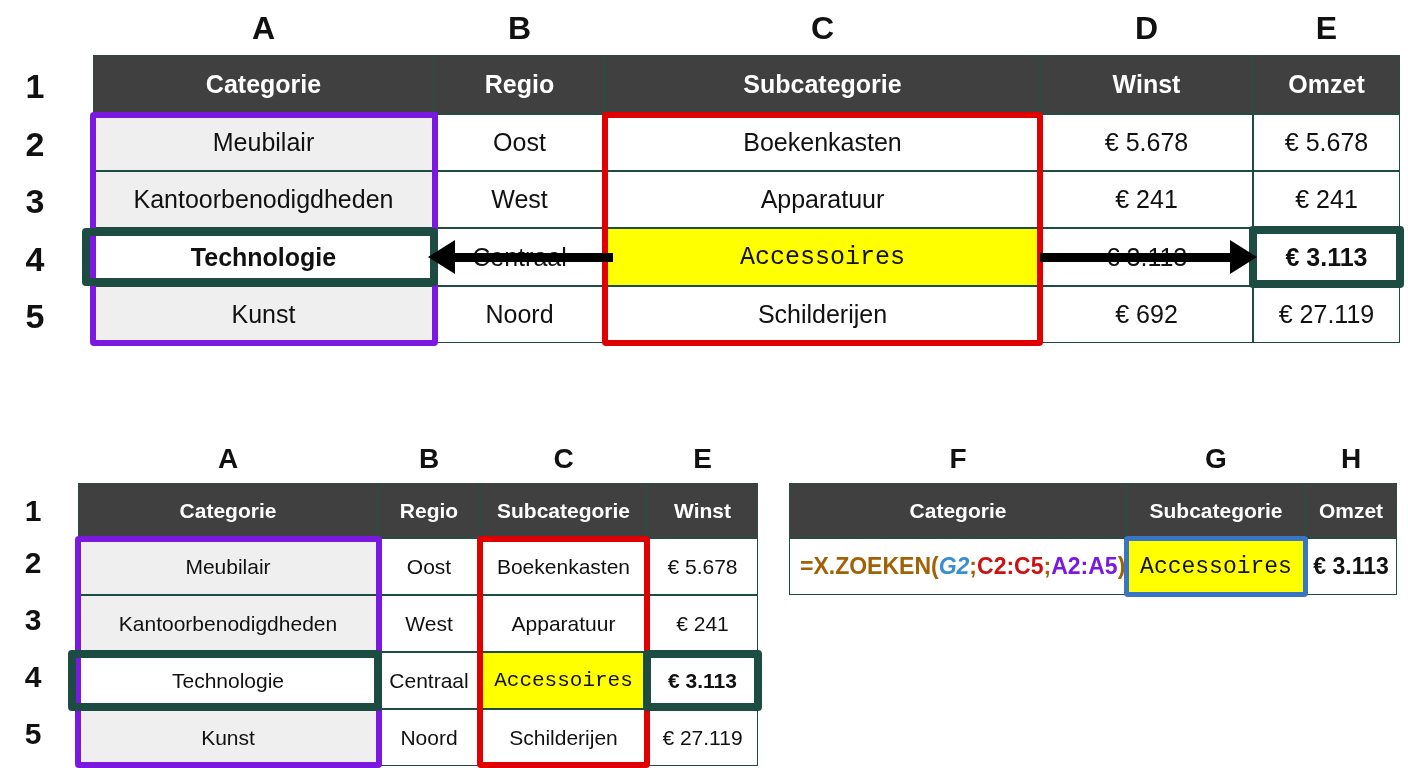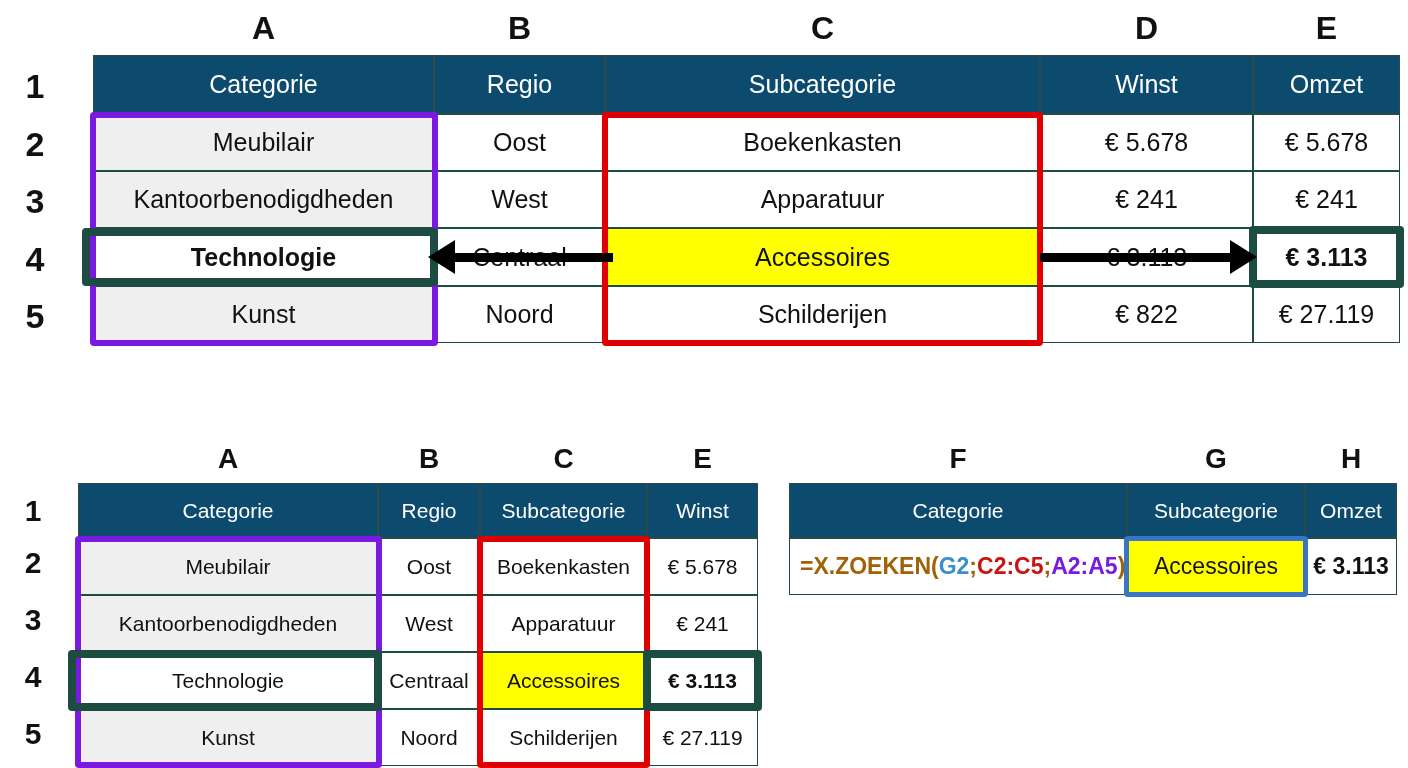--- a/index.html
+++ b/index.html
@@ -32,27 +32,27 @@
     align-items: center;
     justify-content: center;
     border: 1px solid #1d4c43;
     background: #ffffff;
     color: #111111;
     font-family: "Liberation Sans", sans-serif;
     overflow: hidden;
     white-space: nowrap;
   }
   .cell.header {
-    background: #0c4a6e;
+    background: #404040;
     color: #ffffff;
-    font-weight: normal;
+    font-weight: bold;
     border-color: #2f4a45;
   }
   .cell.shaded { background: #efefef; }
-  .cell.yellow { background: #ffff00; }
+  .cell.yellow { background: #ffff00; font-family: Liberation Mono, monospace; }
   .cell.bold   { font-weight: bold; }
 
   
   .box {
     position: absolute;
     border-style: solid;
     border-radius: 4px;
     pointer-events: none;
   }
   .box.purple { border-color: #7b19e0; }
@@ -82,21 +82,21 @@
     justify-content: flex-start;
     border: 1px solid #1d4c43;
     background: #ffffff;
     font-family: "Liberation Sans", sans-serif;
     font-weight: bold;
     white-space: nowrap;
     overflow: hidden;
     padding-left: 10px;
   }
   .f-black  { color: #a16207; }
-  .f-blue   { color: #3a8fd0; }
+  .f-blue   { color: #3a8fd0; font-style: italic; }
   .f-red    { color: #cc1111; }
   .f-purple { color: #7b19e0; }
 </style>
 </head>
 <body>
 
 <div id="root">
 
   <div class="col-letter" style="left:93px; top:10px; width:341px; font-size:32px;">A</div>
   <div class="col-letter" style="left:434px; top:10px; width:171px; font-size:32px;">B</div>
@@ -130,21 +130,21 @@
 
   <div class="cell bold" style="left:93px; top:228px; width:341px; height:58px; font-size:25px;">Technologie</div>
   <div class="cell" style="left:434px; top:228px; width:171px; height:58px; font-size:25px;">Centraal</div>
   <div class="cell yellow" style="left:605px; top:228px; width:435px; height:58px; font-size:25px;">Accessoires</div>
   <div class="cell" style="left:1040px; top:228px; width:213px; height:58px; font-size:25px;">€ 3.113</div>
   <div class="cell bold" style="left:1253px; top:228px; width:147px; height:58px; font-size:25px;">€ 3.113</div>
 
   <div class="cell shaded" style="left:93px; top:286px; width:341px; height:57px; font-size:25px;">Kunst</div>
   <div class="cell" style="left:434px; top:286px; width:171px; height:57px; font-size:25px;">Noord</div>
   <div class="cell" style="left:605px; top:286px; width:435px; height:57px; font-size:25px;">Schilderijen</div>
-  <div class="cell" style="left:1040px; top:286px; width:213px; height:57px; font-size:25px;">€ 822</div>
+  <div class="cell" style="left:1040px; top:286px; width:213px; height:57px; font-size:25px;">€ 692</div>
   <div class="cell" style="left:1253px; top:286px; width:147px; height:57px; font-size:25px;">€ 27.119</div>
 
   <div class="box purple" style="left:90px; top:112px; width:348px; height:234px; border-width:6px;"></div>
   <div class="box red" style="left:602px; top:112px; width:441px; height:234px; border-width:6px;"></div>
   <div class="box green" style="left:82px; top:228px; width:356px; height:58px; border-width:8px;"></div>
   <div class="box green" style="left:1249px; top:226px; width:155px; height:62px; border-width:8px;"></div>
 
   <div class="arrow-line" style="left:455px; top:253px; width:158px;"></div>
   <div class="arrow-head left" style="left:428px; top:240px;"></div>
 

